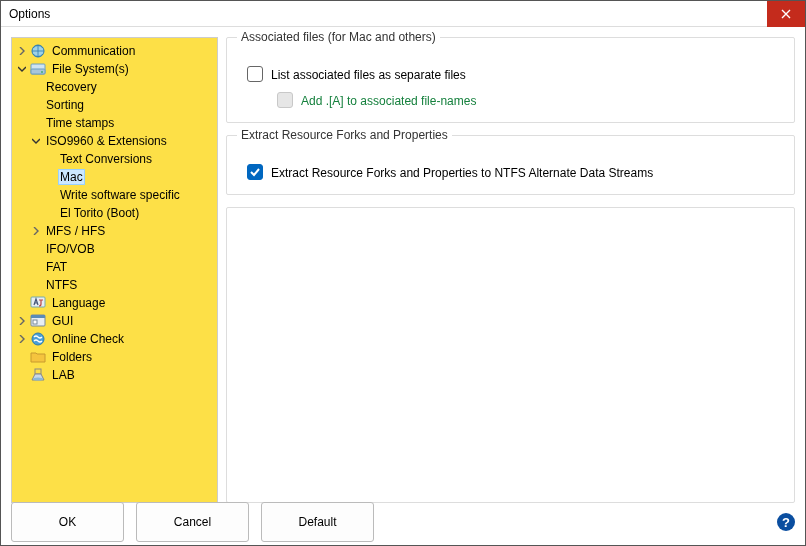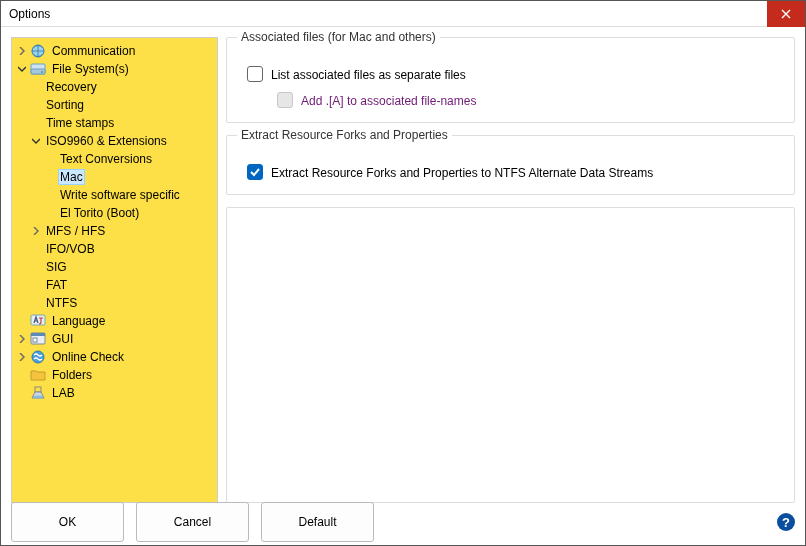--- a/index.html
+++ b/index.html
@@ -21,21 +21,21 @@
   .ico { width:16px; height:16px; flex:0 0 16px; display:flex; align-items:center; justify-content:center; margin-right:4px; }
   .ico svg { width:16px; height:16px; }
   .lbl { padding:0 2px; font-size:12px; }
   .lbl.selected { background:#cce8ff; color:#000; border:1px solid #99d1ff; padding:0 1px; }
   .content { flex:1; display:flex; flex-direction:column; gap:12px; padding-top:0; }
   .groupbox { border:1px solid #ddd; border-radius:2px; position:relative; padding:28px 14px 14px 14px; }
   .groupbox .legend { position:absolute; top:-8px; left:10px; background:#fff; padding:0 4px; color:#333; font-size:12px; }
   .gb1 { flex:0 0 auto; }
   .gb2 { flex:0 0 auto; }
   .cb-row { display:flex; align-items:flex-end; gap:8px; margin-left:6px; }
-  .cb-row.sub { margin-left:36px; margin-top:10px; color:#701a75; }
+  .cb-row.sub { margin-left:36px; margin-top:10px; color:#15803d; }
   .cb-row.sub .checkbox { background:#e6e6e6; border-color:#c8c8c8; }
   .checkbox { width:16px; height:16px; border:1px solid #666; border-radius:3px; background:#fff; display:flex; align-items:center; justify-content:center; cursor:default; }
   .checkbox.checked { background:#0067c0; border-color:#0067c0; }
   .checkbox.checked svg { width:12px; height:12px; color:#fff; }
   .cb-text { font-size:12px; }
   .spacer { flex:1; border:1px solid #ddd; border-radius:2px; }
   .footer { height:38px; display:flex; align-items:center; padding:0 10px 8px 10px; gap:12px; }
   .btn { width:113px; height:40px; border:1px solid #bbb; background:#fdfdfd; border-radius:3px; font-size:12px; cursor:default; display:flex; align-items:center; justify-content:center; }
   .help { margin-left:auto; width:18px; height:18px; border-radius:50%; background:#0a4ea0; color:#fff; display:flex; align-items:center; justify-content:center; font-weight:bold; font-size:13px; cursor:default; }
 </style>
@@ -206,26 +206,20 @@
                 </li>
               <li>
                   <div class="node">
                     <span class="chev none"></span>
                     <span class="lbl">IFO/VOB</span>
                   </div>
                 </li>
               <li>
                   <div class="node">
                     <span class="chev none"></span>
-                    <span class="lbl">SIG</span>
-                  </div>
-                </li>
-              <li>
-                  <div class="node">
-                    <span class="chev none"></span>
                     <span class="lbl">FAT</span>
                   </div>
                 </li>
               <li>
                   <div class="node">
                     <span class="chev none"></span>
                     <span class="lbl">NTFS</span>
                   </div>
                 </li>
             </ul>

